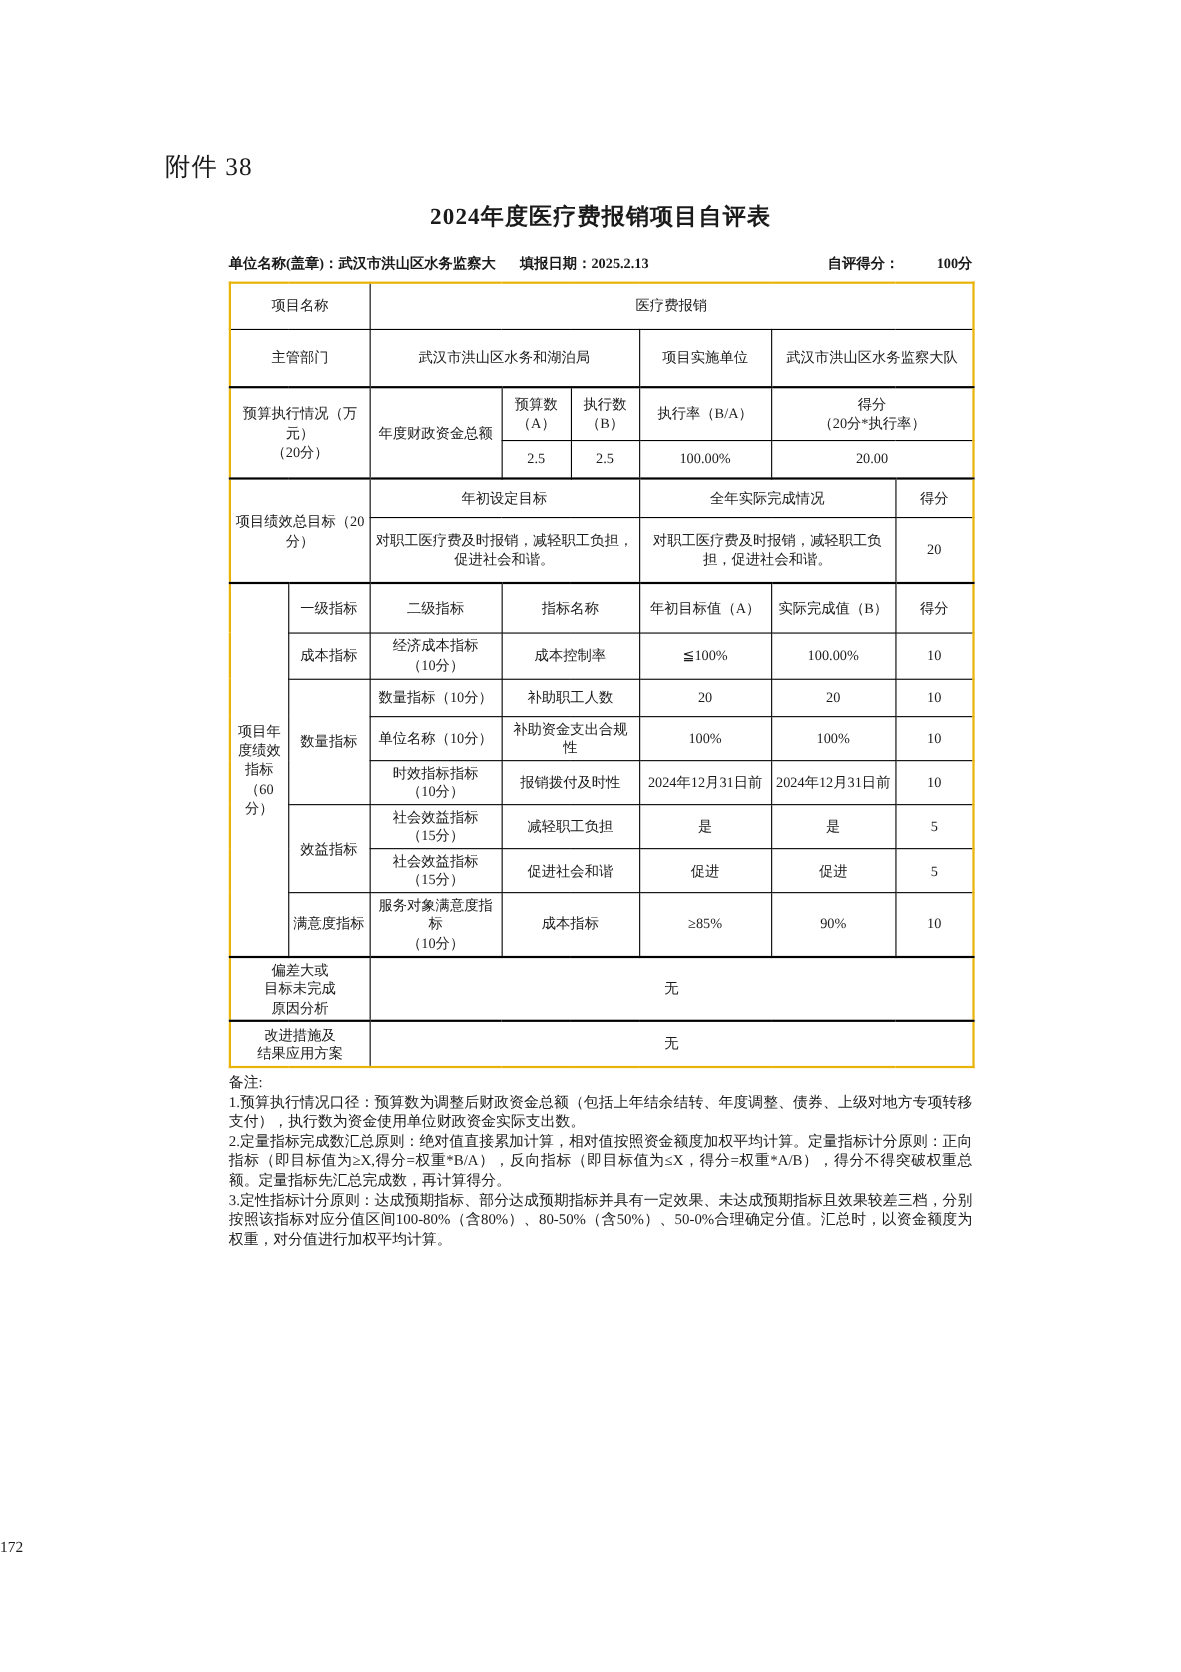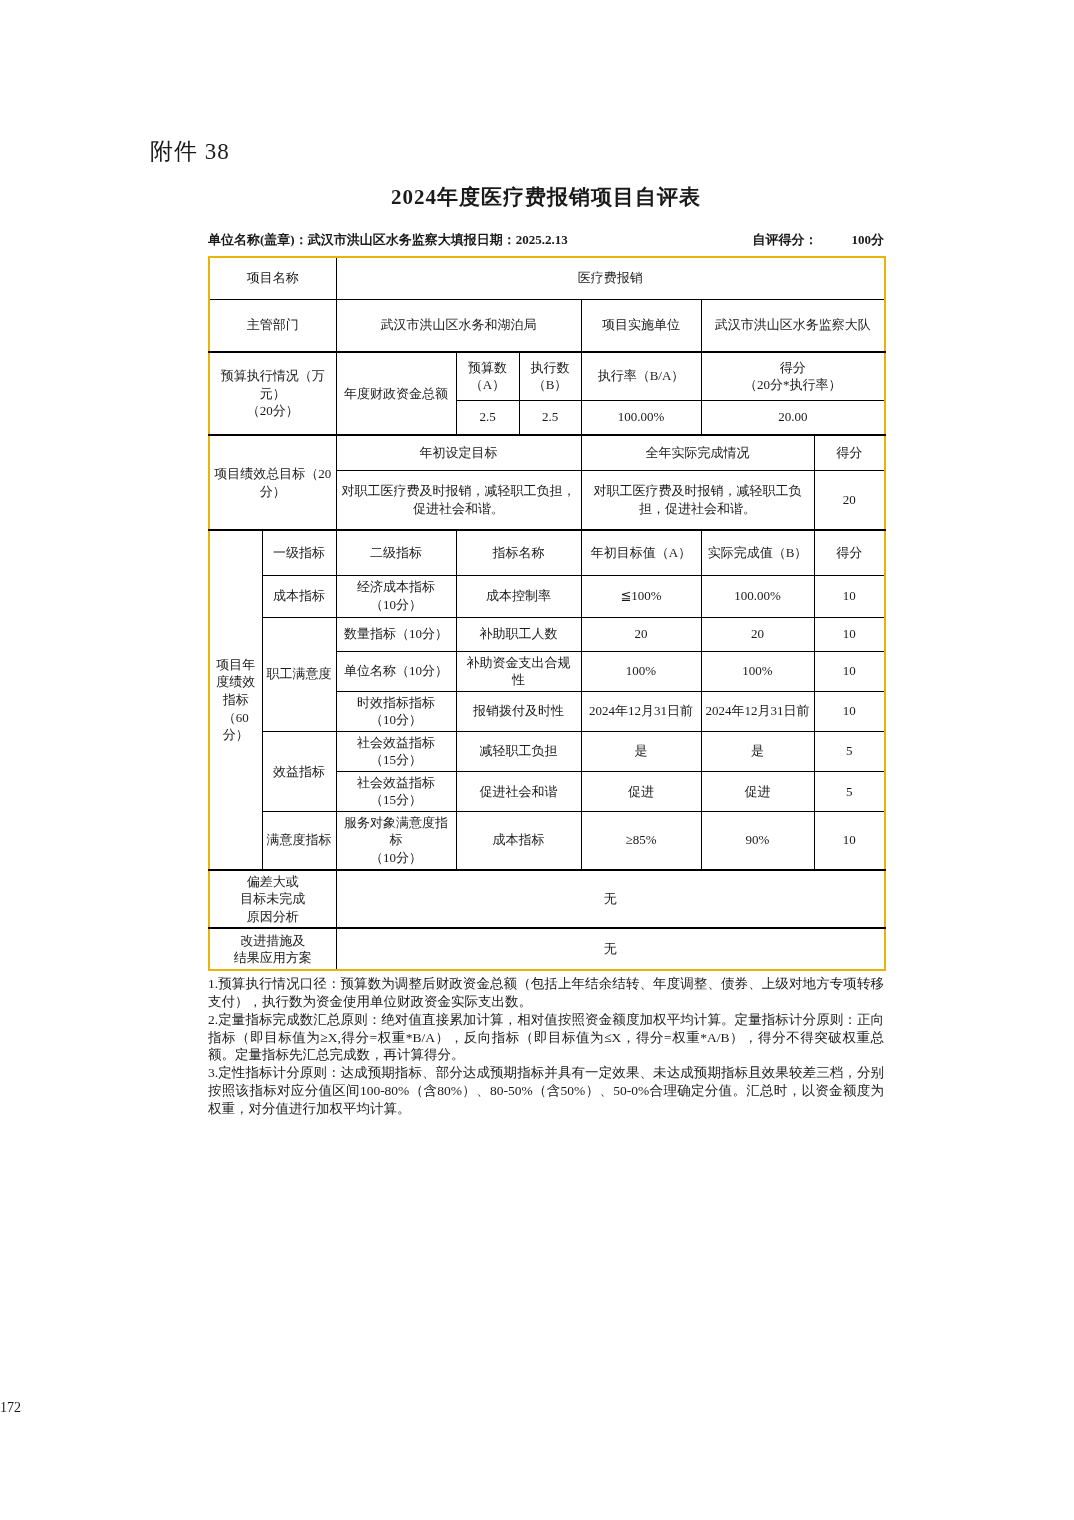--- a/index.html
+++ b/index.html
@@ -34,21 +34,21 @@
     line-height: 26px;
   }
   .meta {
     display: flex;
     justify-content: space-between;
     align-items: baseline;
     margin-top: 21px;
     font-size: 13px;
     font-weight: 600;
   }
-  .meta .date-label { margin-left: 0; font-family: Liberation Serif, serif; }
+  .meta .date-label { margin-left: 22px; font-family: Liberation Serif, serif; }
   .meta .score-val { margin-left: 34px; }
   table.eval {
     margin-top: 7px;
     width: 676px;
     border-collapse: collapse;
     table-layout: fixed;
     border: 2px solid #eab308;
   }
   table.eval td {
     border: 1px solid #000;
@@ -169,21 +169,21 @@
         <tr class="rh42">
           <td>成本指标</td>
           <td>经济成本指标
 （10分）</td>
           <td colspan="2">成本控制率</td>
           <td>≦100%</td>
           <td>100.00%</td>
           <td>10</td>
         </tr>
         <tr class="rh34">
-          <td rowspan="3">职工满意度</td>
+          <td rowspan="3">数量指标</td>
           <td>数量指标（10分）</td>
           <td colspan="2">补助职工人数</td>
           <td>20</td>
           <td>20</td>
           <td>10</td>
         </tr>
         <tr class="rh38">
           <td>单位名称（10分）</td>
           <td colspan="2">补助资金支出合规性</td>
           <td>100%</td>
@@ -232,20 +232,21 @@
         </tr>
         <tr class="sec rh42">
           <td colspan="2">改进措施及
 结果应用方案</td>
           <td colspan="6">无</td>
         </tr>
       </tbody>
     </table>
 
     <div class="notes">
+      <div>备注:</div>
       <div>1.预算执行情况口径：预算数为调整后财政资金总额（包括上年结余结转、年度调整、债券、上级对地方专项转移支付），执行数为资金使用单位财政资金实际支出数。</div>
       <div>2.定量指标完成数汇总原则：绝对值直接累加计算，相对值按照资金额度加权平均计算。定量指标计分原则：正向指标（即目标值为≥X,得分=权重*B/A），反向指标（即目标值为≤X，得分=权重*A/B），得分不得突破权重总额。定量指标先汇总完成数，再计算得分。</div>
       <div>3.定性指标计分原则：达成预期指标、部分达成预期指标并具有一定效果、未达成预期指标且效果较差三档，分别按照该指标对应分值区间100-80%（含80%）、80-50%（含50%）、50-0%合理确定分值。汇总时，以资金额度为权重，对分值进行加权平均计算。</div>
     </div>
 
   </div>
 
   <div class="page-number">172</div>
 
 </div>

